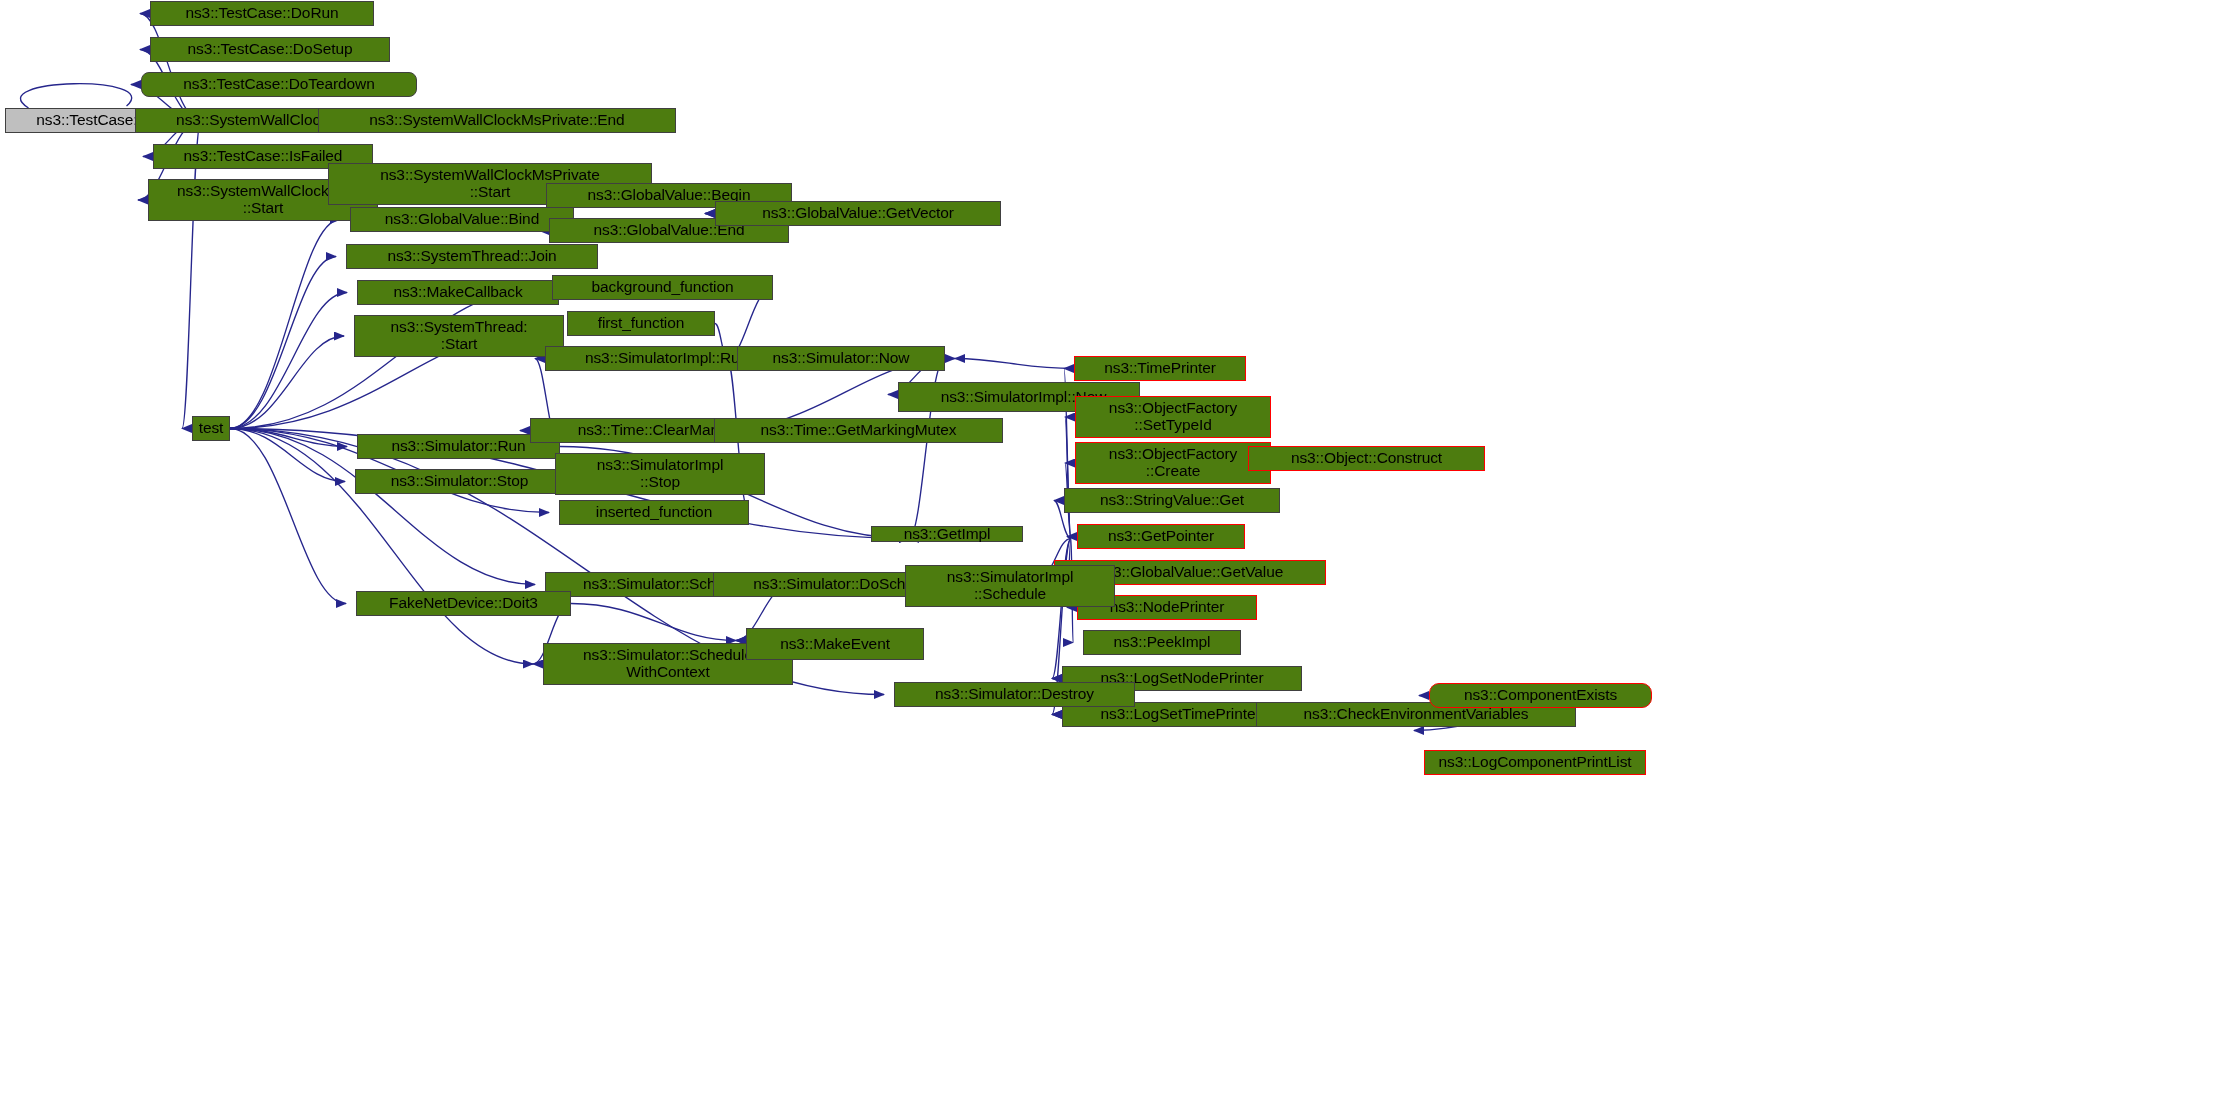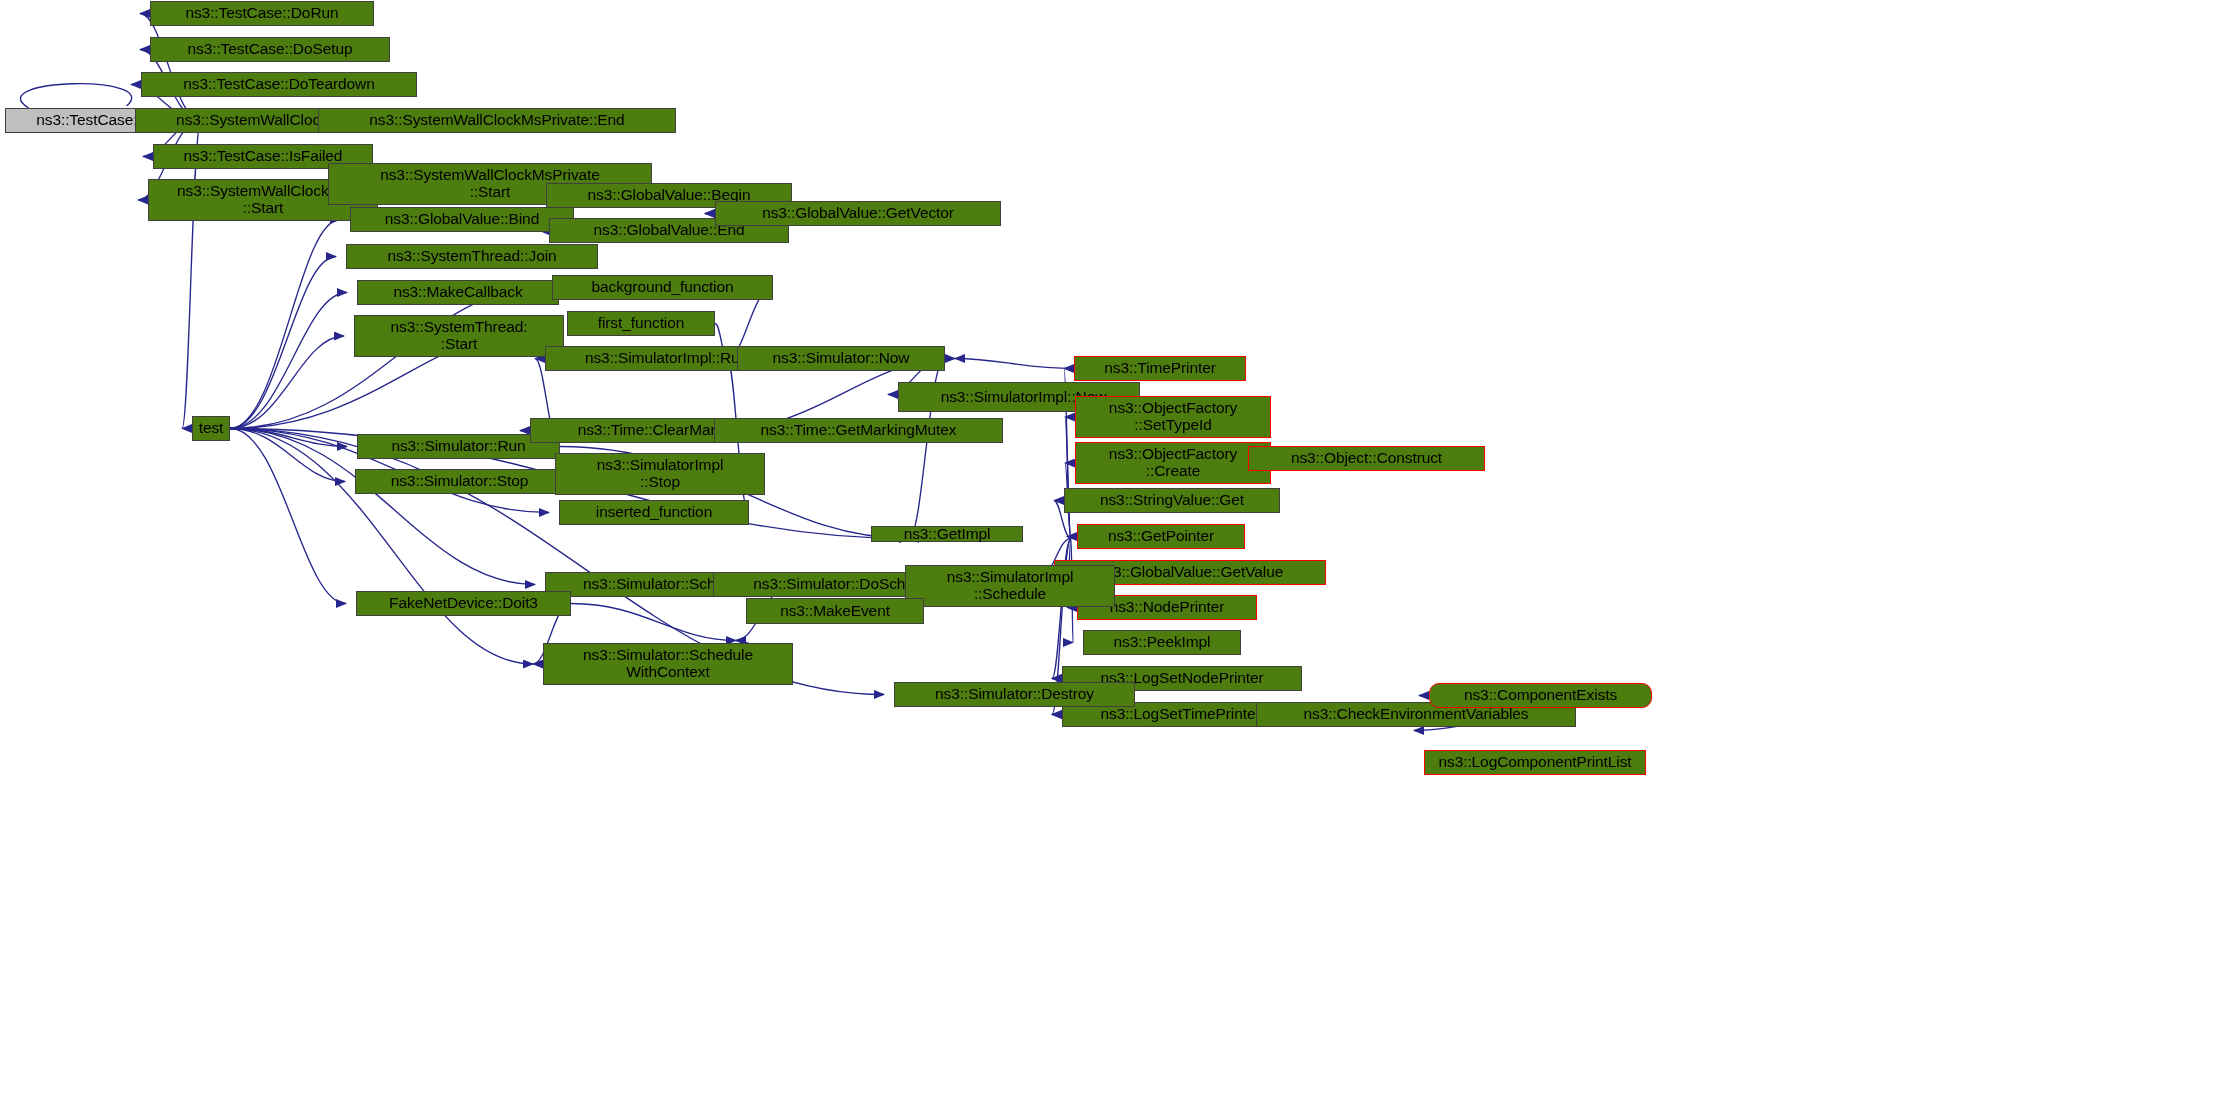--- a/index.html
+++ b/index.html
@@ -129,21 +129,21 @@
         <path class="edge-path" marker-end="url(#ah)" d="M1299,714.5 C1260.75,714.5 1246.3,714.5 1214,714.5"></path>
         <path class="edge-path" marker-end="url(#ah)" d="M1544,714.5 C1487.75,714.5 1466.5,695.5 1419,695.5"></path>
         <path class="edge-path" marker-end="url(#ah)" d="M1544,714.5 C1485.5,714.5 1463.4,730.5 1414,730.5"></path>
       </g>
   </svg>
 
   <div id="nodes-layer">
       <div class="node current" style="left: 5px; top: 108px; width: 196px; height: 25px;">ns3::TestCase::Run</div>
       <div class="node" style="left: 150px; top: 1px; width: 224px; height: 25px;">ns3::TestCase::DoRun</div>
       <div class="node" style="left: 150px; top: 37px; width: 240px; height: 25px;">ns3::TestCase::DoSetup</div>
-      <div class="node" style="left: 141px; top: 72px; width: 276px; height: 25px;">ns3::TestCase::DoTeardown</div>
+      <div class="node" style="left: 141px; top: 72px; width: 276px; height: 25px; border-radius: 8px;">ns3::TestCase::DoTeardown</div>
       <div class="node" style="left: 135px; top: 108px; width: 290px; height: 25px;">ns3::SystemWallClockMs::End</div>
       <div class="node" style="left: 318px; top: 108px; width: 358px; height: 25px;">ns3::SystemWallClockMsPrivate::End</div>
       <div class="node" style="left: 153px; top: 144px; width: 220px; height: 25px;">ns3::TestCase::IsFailed</div>
       <div class="node" style="left: 148px; top: 179px; width: 230px; height: 42px;">ns3::SystemWallClockMs
 ::Start</div>
       <div class="node" style="left: 328px; top: 163px; width: 324px; height: 42px;">ns3::SystemWallClockMsPrivate
 ::Start</div>
       <div class="node" style="left: 192px; top: 416px; width: 38px; height: 25px;">test</div>
       <div class="node" style="left: 350px; top: 207px; width: 224px; height: 25px;">ns3::GlobalValue::Bind</div>
       <div class="node" style="left: 546px; top: 183px; width: 246px; height: 25px;">ns3::GlobalValue::Begin</div>
@@ -182,17 +182,17 @@
 ::Stop</div>
       <div class="node" style="left: 559px; top: 500px; width: 190px; height: 25px;">inserted_function</div>
       <div class="node" style="left: 871px; top: 526px; width: 152px; height: 16px; text-align: right;">ns3::GetImpl</div>
       <div class="node" style="left: 545px; top: 572px; width: 246px; height: 25px;">ns3::Simulator::Schedule</div>
       <div class="node" style="left: 713px; top: 572px; width: 270px; height: 25px;">ns3::Simulator::DoSchedule</div>
       <div class="node" style="left: 905px; top: 565px; width: 210px; height: 42px;">ns3::SimulatorImpl
 ::Schedule</div>
       <div class="node" style="left: 356px; top: 591px; width: 215px; height: 25px;">FakeNetDevice::Doit3</div>
       <div class="node" style="left: 543px; top: 643px; width: 250px; height: 42px;">ns3::Simulator::Schedule
 WithContext</div>
-      <div class="node" style="left: 746px; top: 598px; width: 178px; height: 26px;">ns3::MakeEvent</div>
+      <div class="node" style="left: 746px; top: 628px; width: 178px; height: 32px;">ns3::MakeEvent</div>
       <div class="node" style="left: 894px; top: 682px; width: 241px; height: 25px;">ns3::Simulator::Destroy</div>
     </div>
 
 </div>
 
 </body></html>

